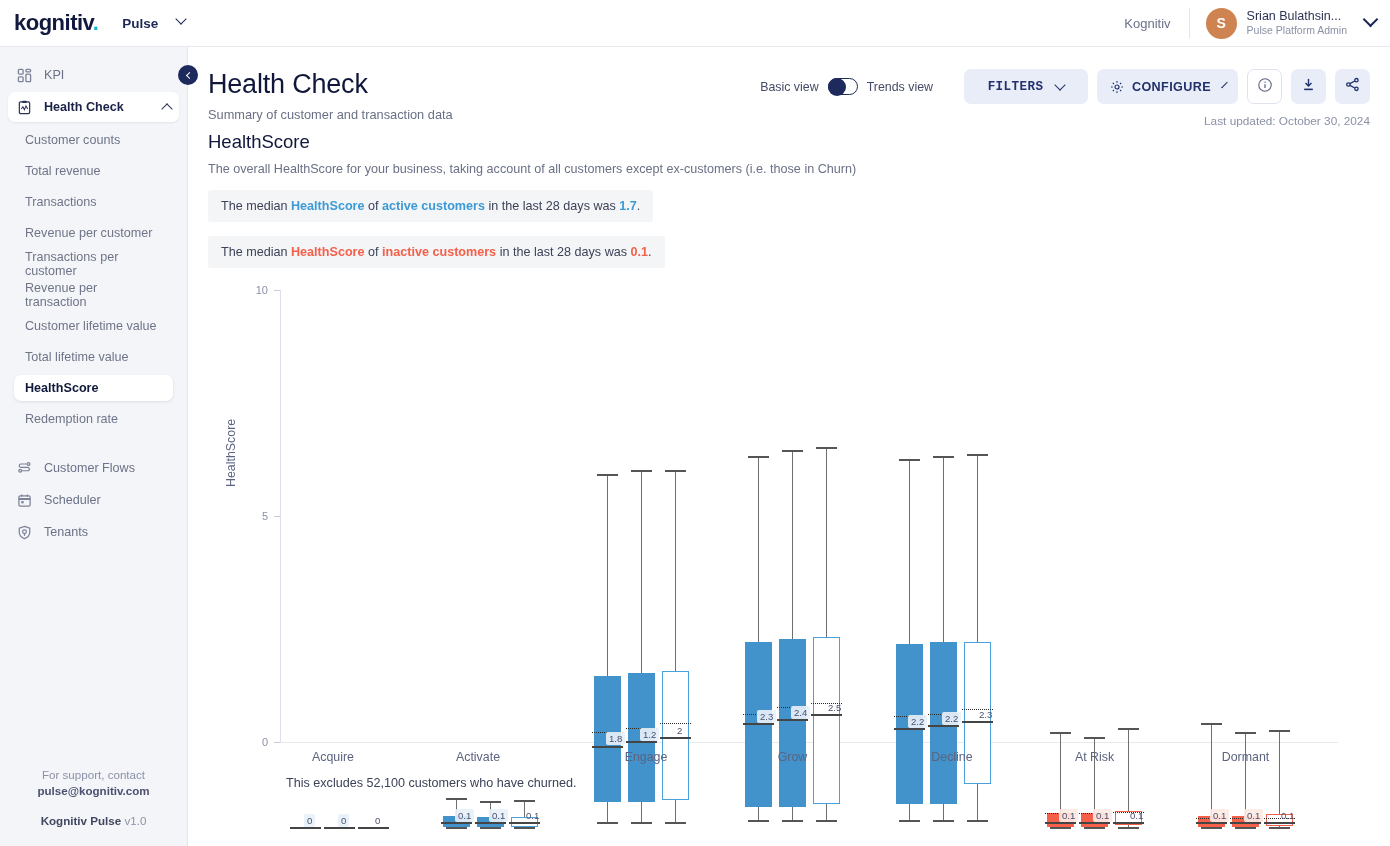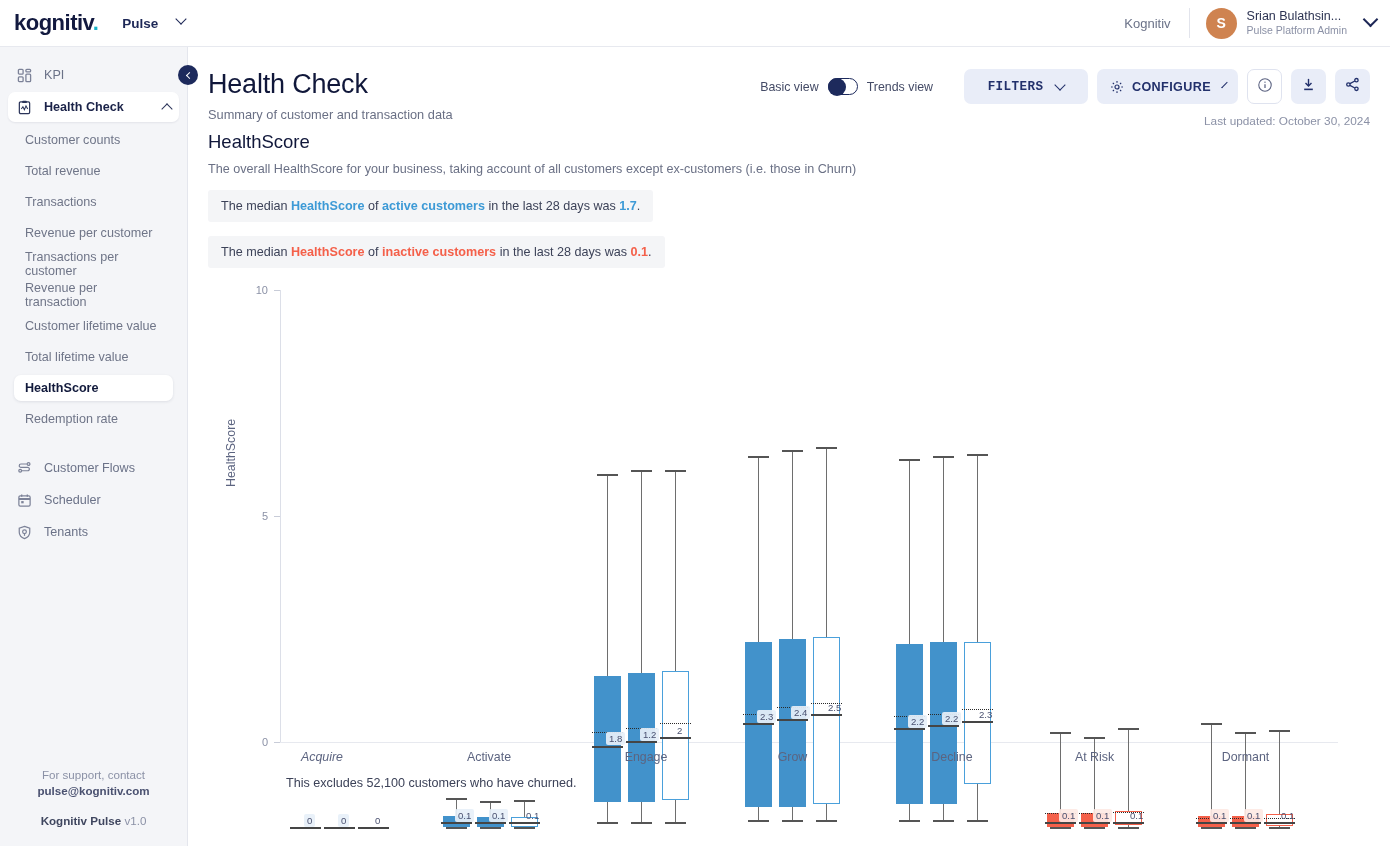--- a/index.html
+++ b/index.html
@@ -630,22 +630,22 @@
             <div class="val nobg" style="top: 441.576px;">0.1</div>
           </div>
         </div>
       <div class="chart-foot">This excludes 52,100 customers who have churned.</div>
     <div class="y-tick" style="left: 20px; top: 460px;">0</div>
         <div class="tickmark" style="top: 460px;"></div>
         <div class="y-tick" style="left: 20px; top: 234px;">5</div>
         <div class="tickmark" style="top: 234px;"></div>
         <div class="y-tick" style="left: 20px; top: 8px;">10</div>
         <div class="tickmark" style="top: 8px;"></div>
-        <div class="x-label" style="left: 44px; font-style: italic;">Acquire</div>
-        <div class="x-label" style="left: 211px;">Activate</div>
+        <div class="x-label" style="left: 55px;">Acquire</div>
+        <div class="x-label" style="left: 200px;">Activate</div>
         <div class="x-label" style="left: 368px;">Engage</div>
         <div class="x-label" style="left: 514.5px;">Grow</div>
         <div class="x-label" style="left: 674px;">Decline</div>
         <div class="x-label" style="left: 816.5px;">At Risk</div>
         <div class="x-label" style="left: 967.5px;">Dormant</div>
       </div>
   </div>
 </div>
 
 </body></html>

